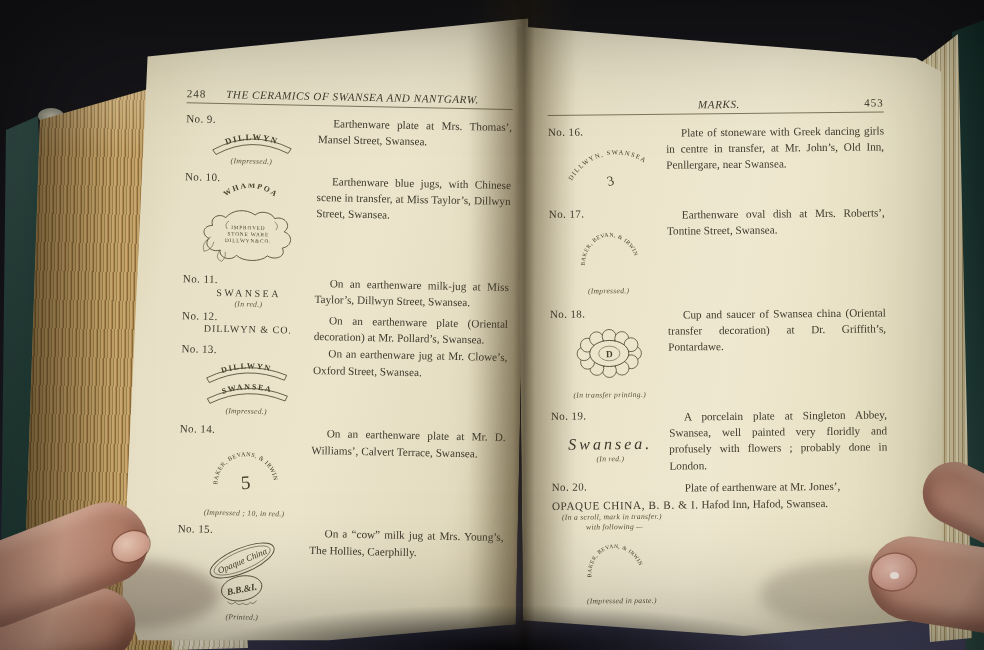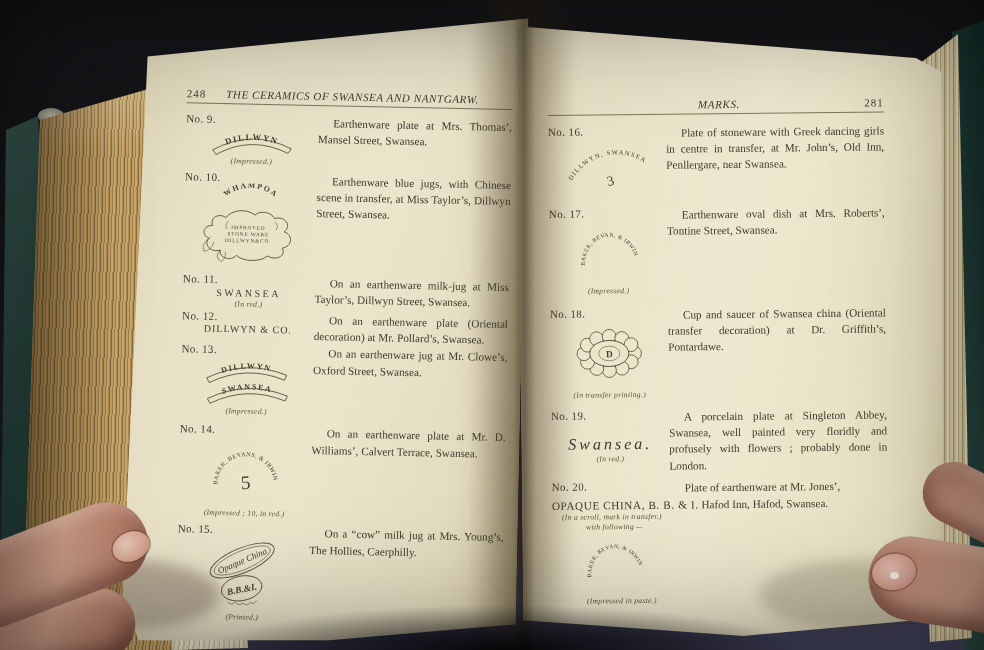--- a/index.html
+++ b/index.html
@@ -240,21 +240,21 @@
         <div class="cap">(Printed.)</div>
       </div>
       <p class="desc">On a “cow” milk jug at Mrs. Young’s, The Hollies, Caerphilly.</p>
     </div>
   </div>
 
   <div class="abs page right-page">
     <div class="pghead">
       <span style="width:26px"></span>
       <span class="ptitle">MARKS.</span>
-      <span class="pgnum">281</span>
+      <span class="pgnum">453</span>
     </div>
     <hr class="rule">
 
     <div class="entry" style="margin-top:10px">
       <div class="markcol">
         <div class="no">No. 16.</div>
         <svg class="mk mk16" viewBox="0 0 140 74" width="112" height="60">
           <defs>
               <path id="p16" d="M10,64 A64,64 0 0 1 130,64"></path>
             </defs>

